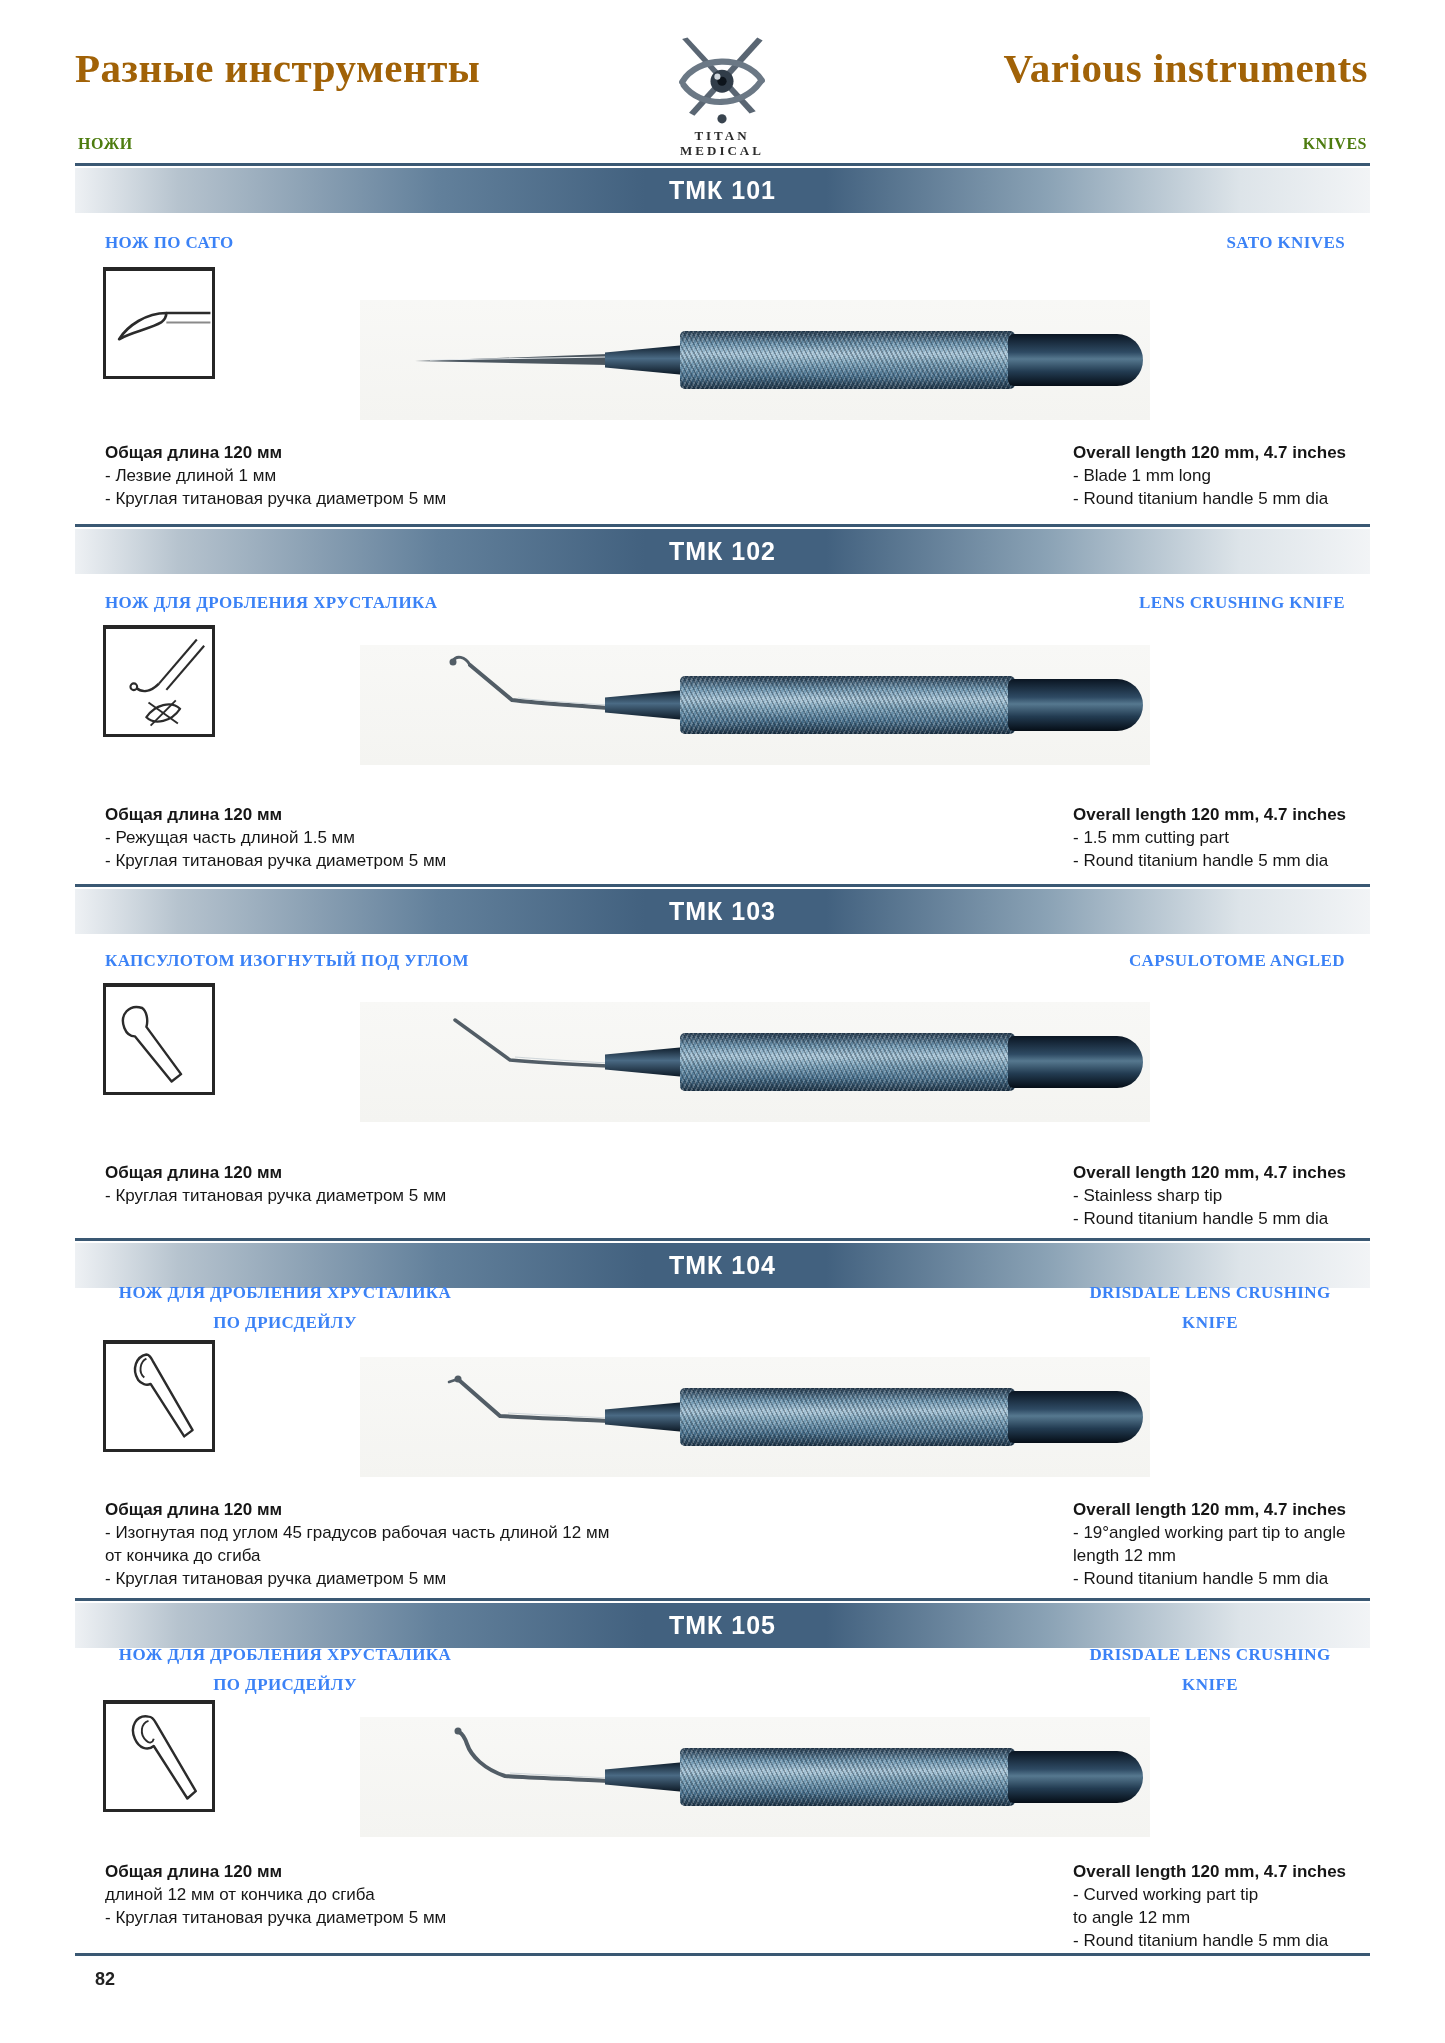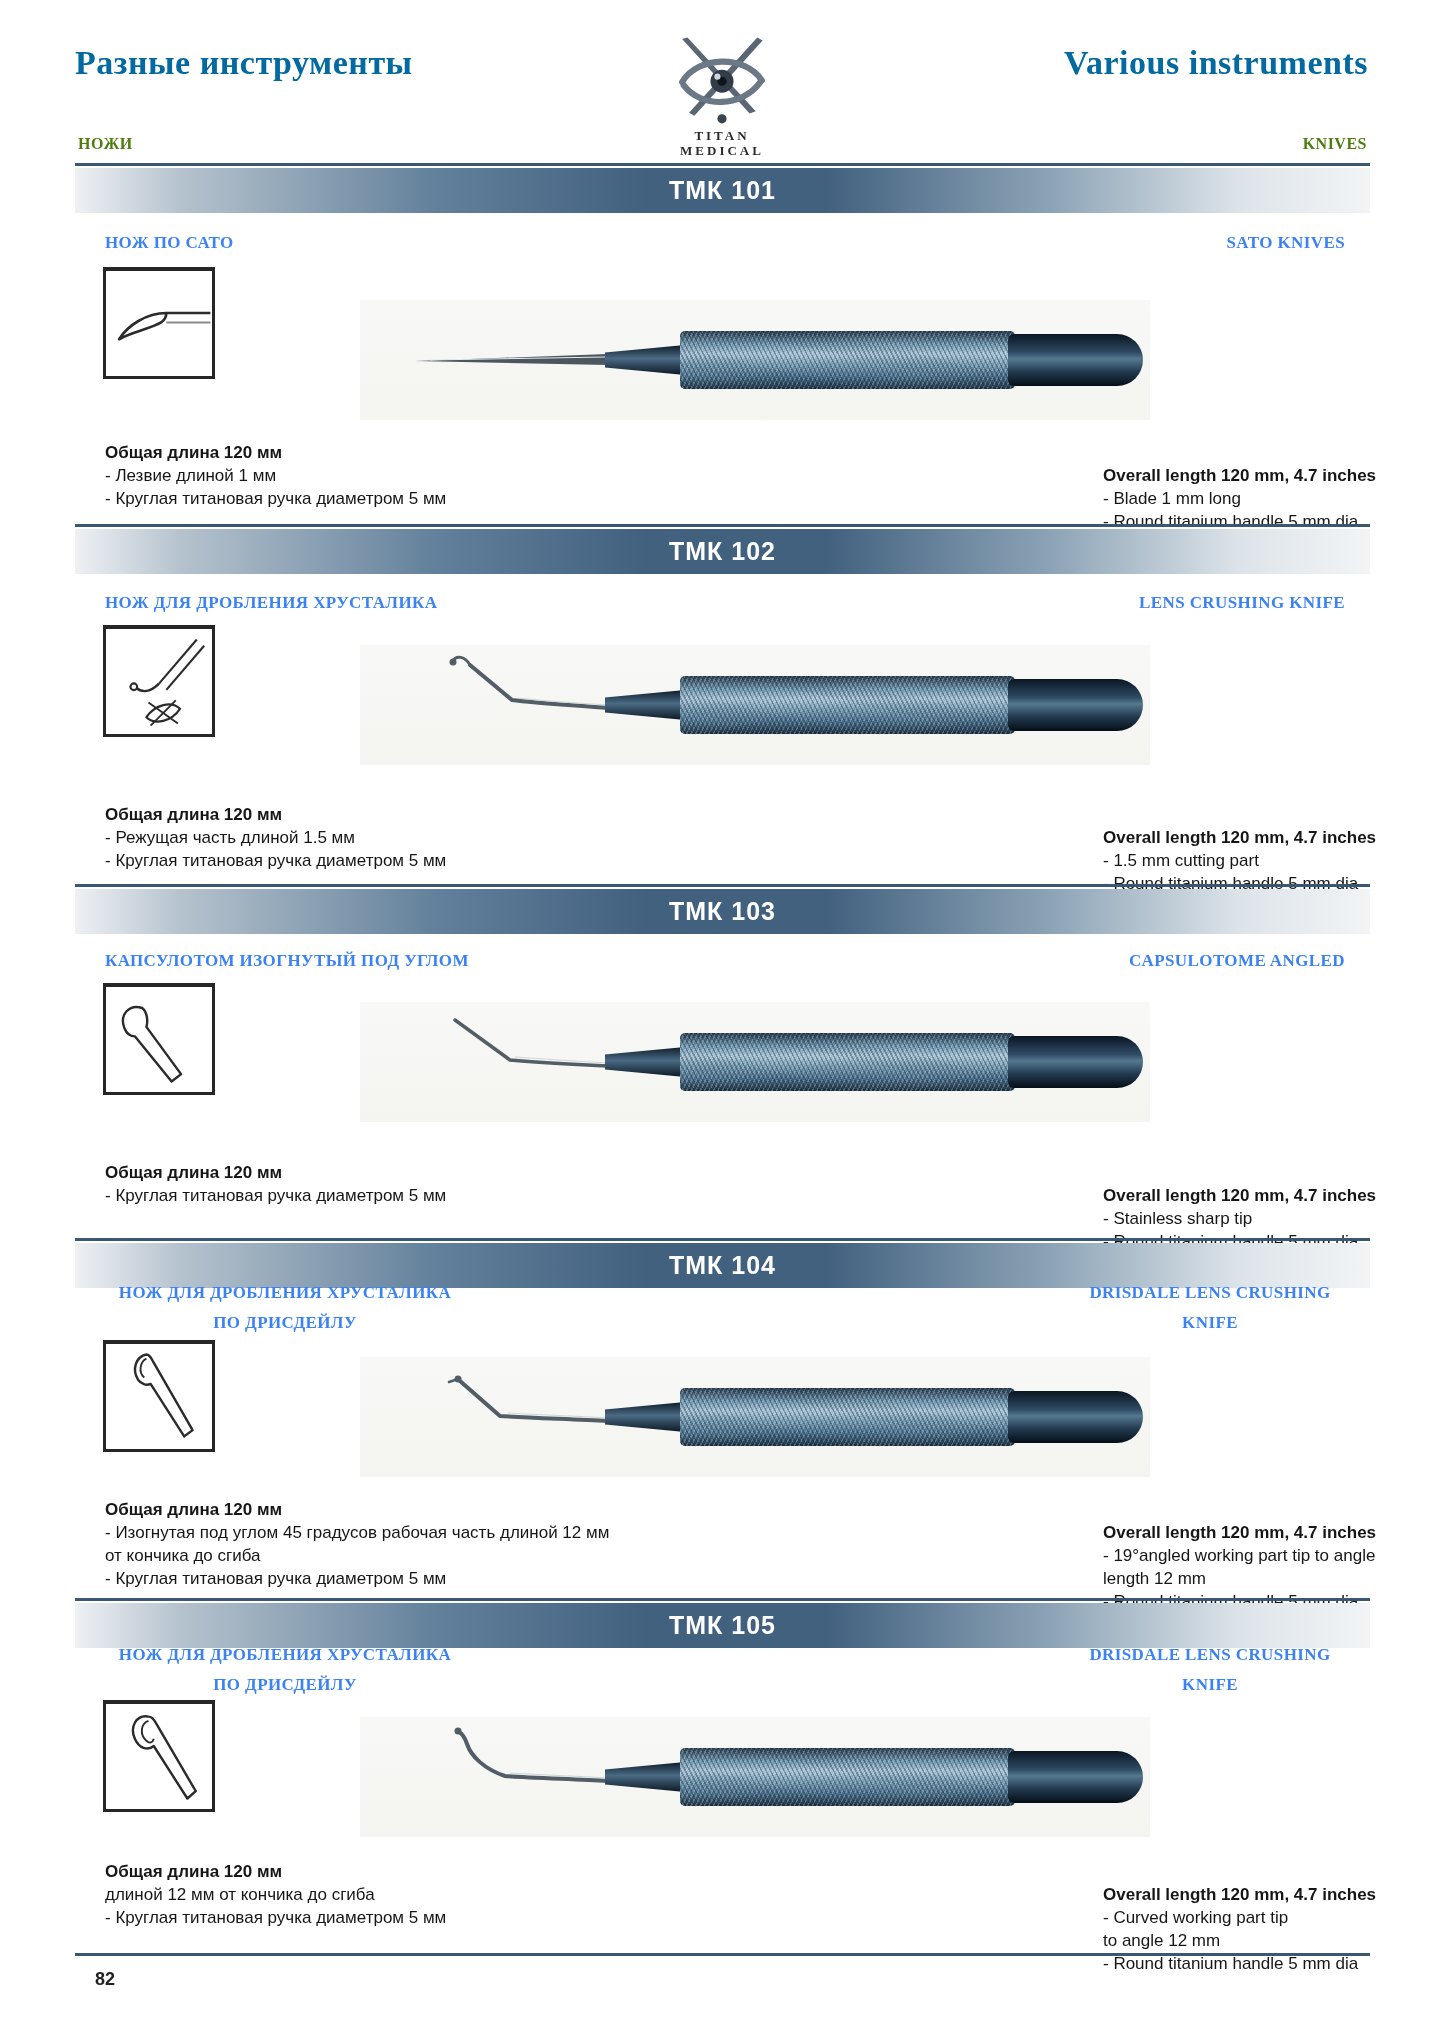--- a/index.html
+++ b/index.html
@@ -3,21 +3,21 @@
 <meta charset="utf-8">
 <style>
   * { margin:0; padding:0; box-sizing:border-box; }
   html,body { background:#ffffff; }
   .page {
     position:relative; width:1445px; height:2043px; background:#ffffff;
     font-family:"Liberation Sans", sans-serif; overflow:hidden;
   }
   
   .title { position:absolute; top:44px; font-family:"Liberation Serif", serif;
-    font-weight:700; font-size:34px; color:#0369a1; letter-spacing:0.5px; }
+    font-weight:700; font-size:41px; color:#a16207; letter-spacing:0.5px; }
   .title-ru { left:75px; }
   .title-en { right:77px; }
   .category { position:absolute; top:135px; font-family:"Liberation Serif", serif;
     font-weight:700; font-size:16px; color:#4d7c0f; letter-spacing:0.5px; }
   .category-ru { left:78px; }
   .category-en { right:78px; }
   .logo { position:absolute; left:642px; top:36px; width:160px; text-align:center; }
   .logo svg { display:block; margin:0 auto; }
   .logo-text { font-family:"Liberation Serif", serif; font-weight:700; font-size:13px;
     color:#2b2b2b; letter-spacing:3px; line-height:15px; }
@@ -53,21 +53,21 @@
     background:
       repeating-linear-gradient(63deg, rgba(10,25,40,.33) 0 1.5px, rgba(255,255,255,0) 1.5px 4px),
       repeating-linear-gradient(-63deg, rgba(255,255,255,.22) 0 1.5px, rgba(0,0,0,0) 1.5px 4px),
       linear-gradient(180deg,#25394c 0%,#6c93ad 22%,#a7c4d6 40%,#7ba1b8 55%,#49708c 78%,#1d3244 100%); }
   .cap { position:absolute; left:648px; top:34px; width:135px; height:52px;
     border-radius:6px 26px 26px 6px;
     background:linear-gradient(180deg,#0a1522 0%,#2e4a63 35%,#56788f 48%,#233c52 72%,#050d16 100%); }
   
   .spec { position:absolute; font-size:17px; color:#161616; line-height:23px; }
   .spec-ru { left:105px; width:640px; }
-  .spec-en { left:1103px; width:330px;margin-top:23px; }
+  .spec-en { left:1073px; width:330px; }
   .spec-title { font-weight:700; }
 </style>
 </head>
 <body>
 
 <div class="page">
 
   <div class="title title-ru">Разные инструменты</div>
   <div class="title title-en">Various instruments</div>
 

